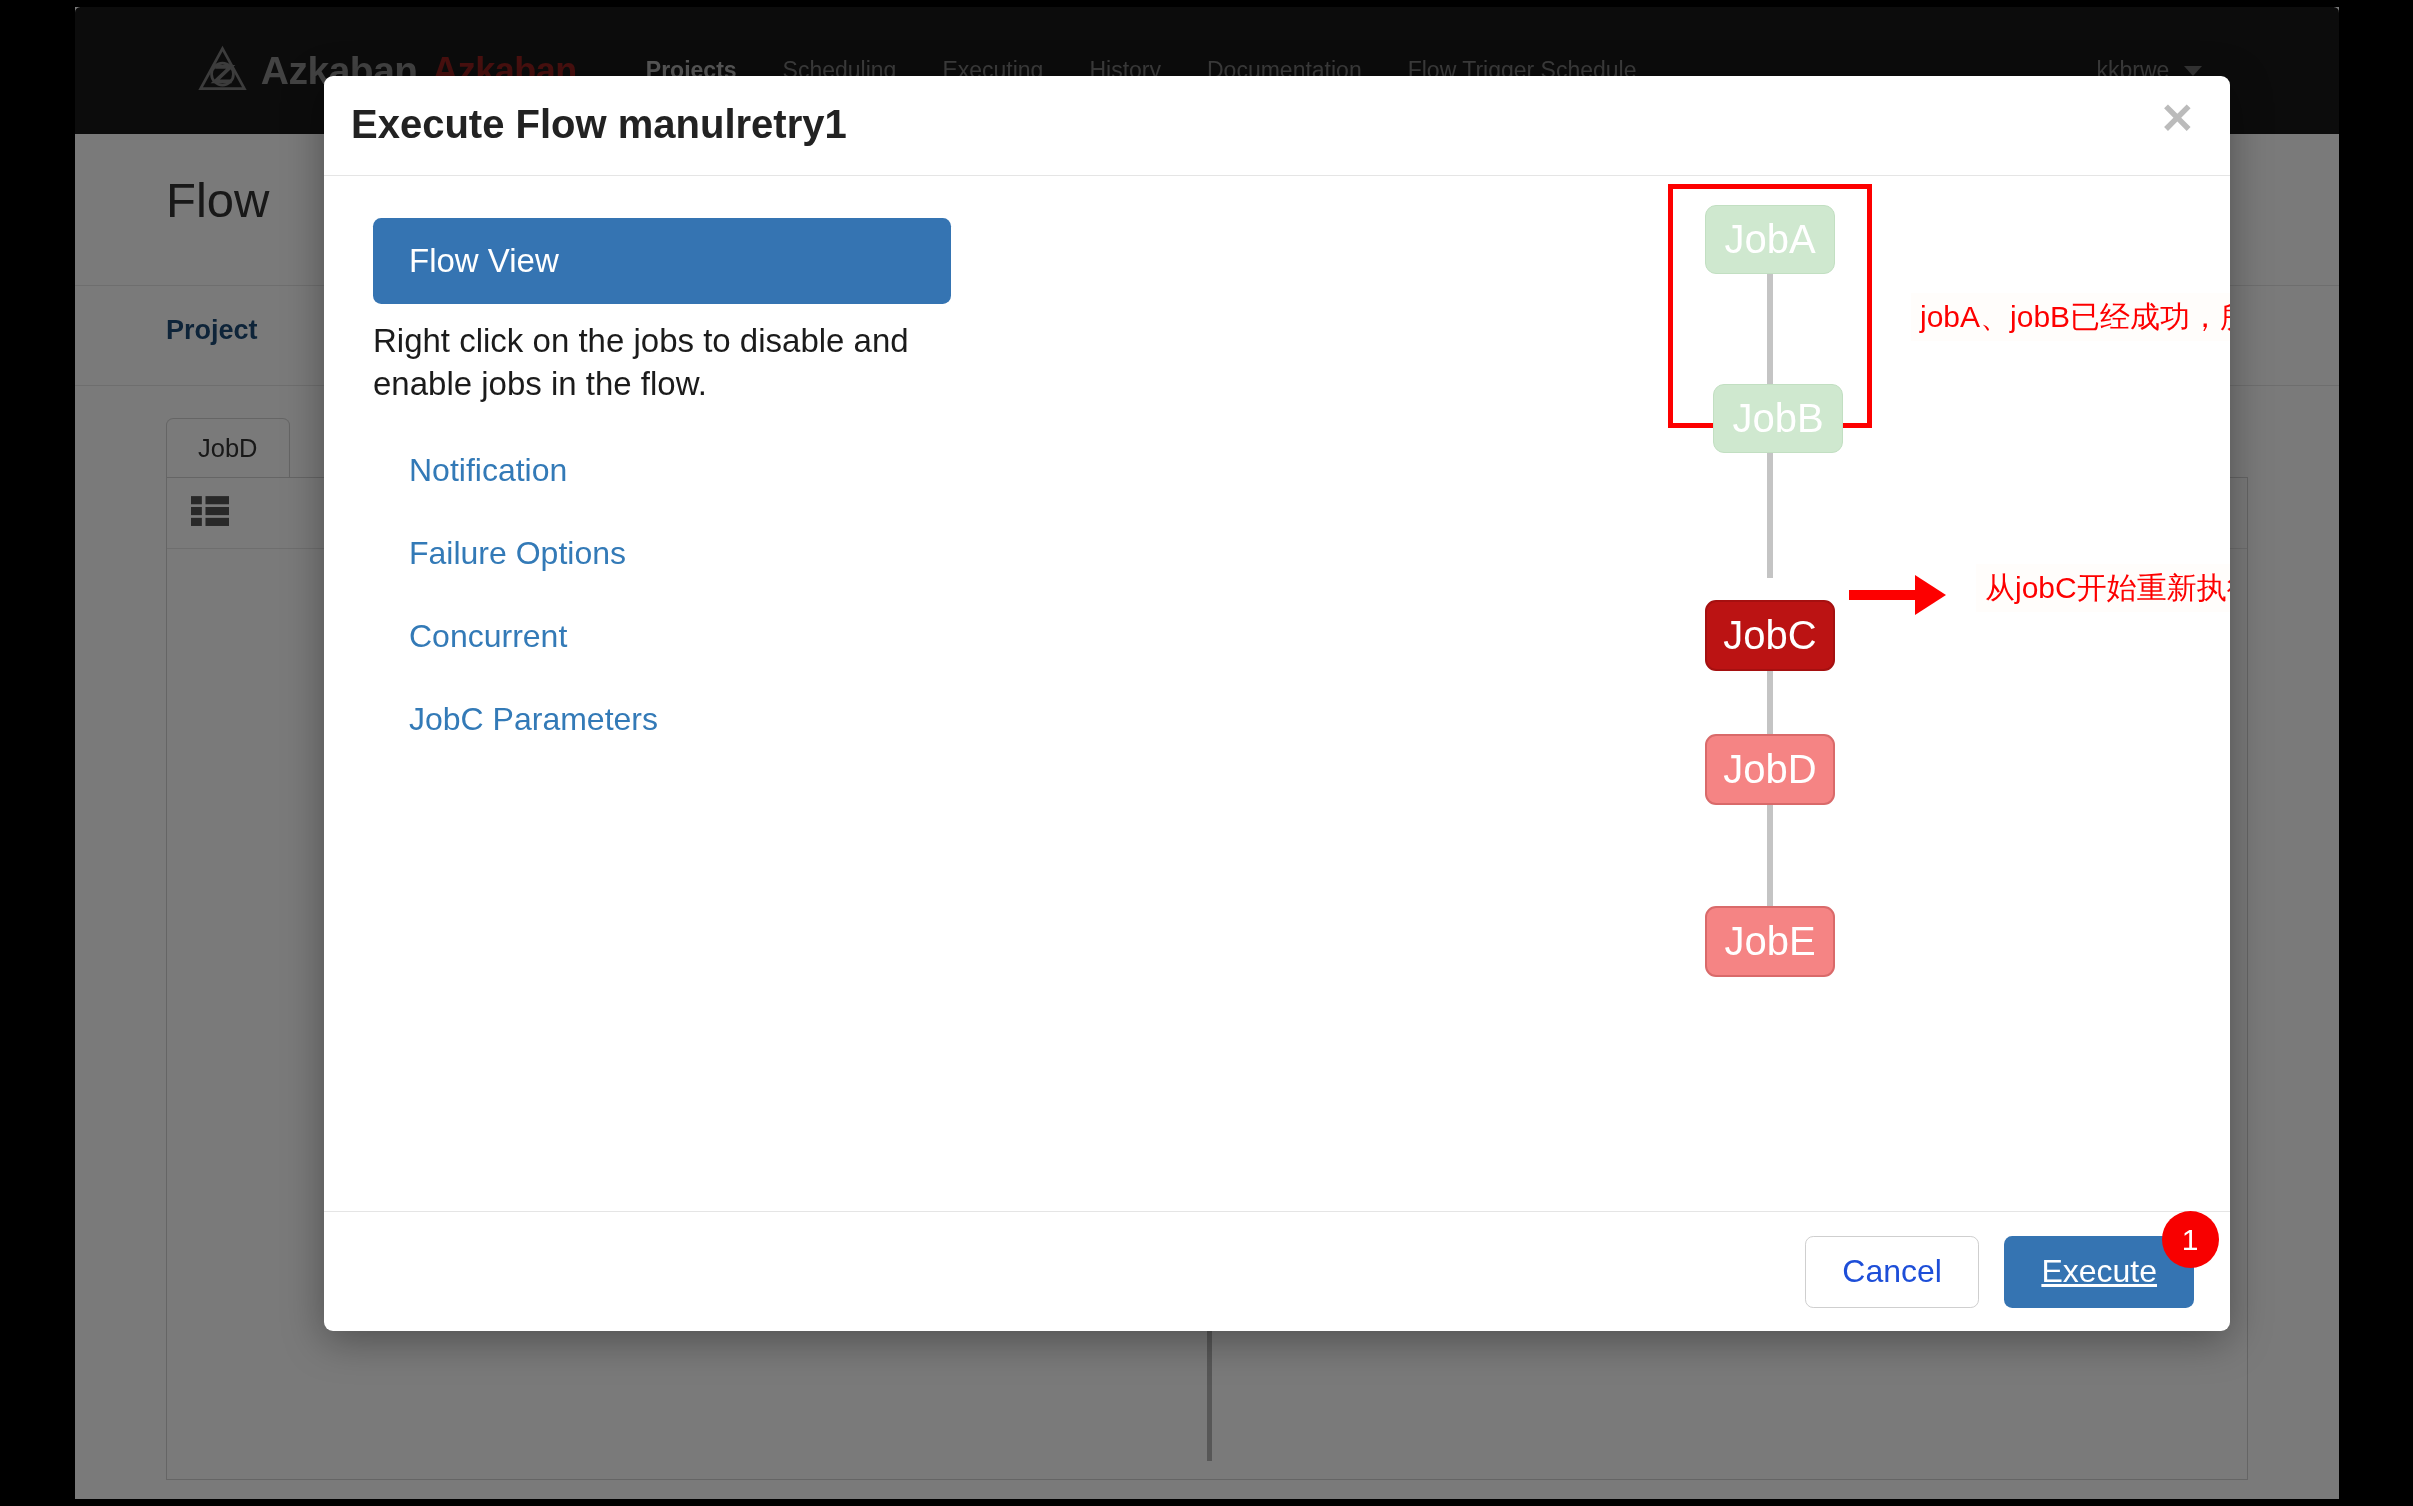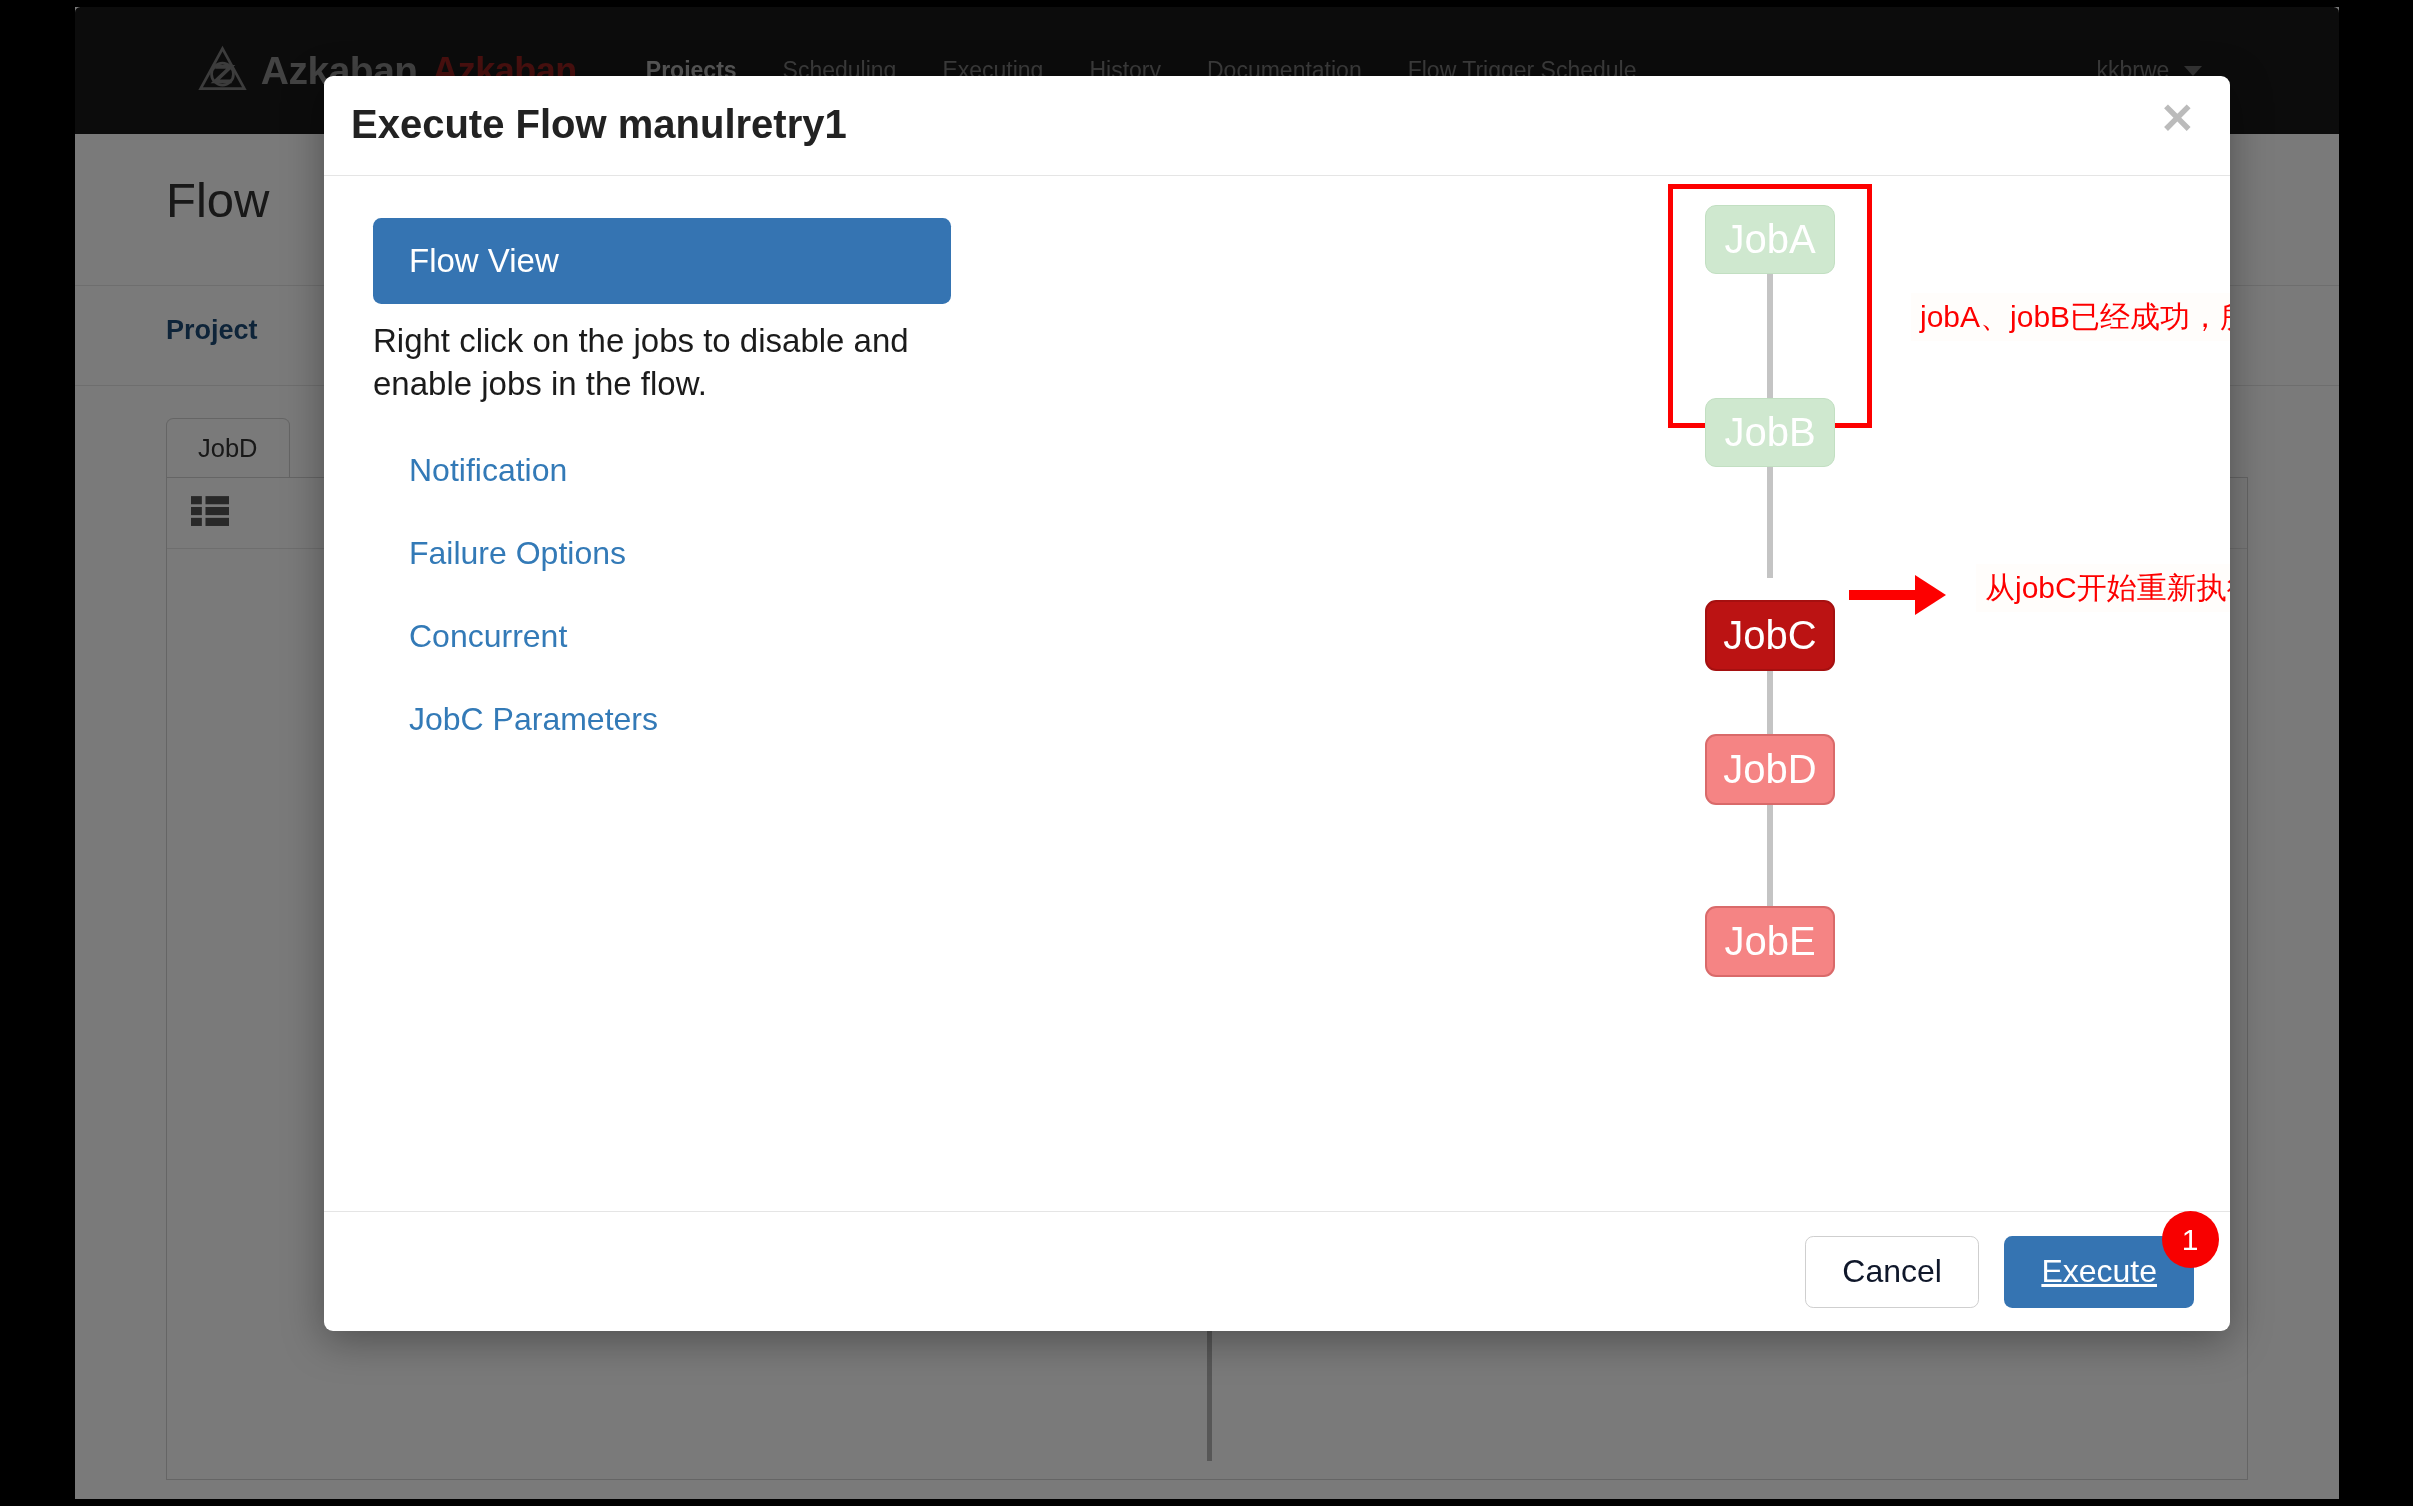--- a/index.html
+++ b/index.html
@@ -264,21 +264,21 @@
   .btn {
     font-size: 32px;
     padding: 16.4px 36px;
     border-radius: 8.2px;
     border: 1.8px solid transparent;
     white-space: nowrap;
   }
   .btn-default {
     background: #fff;
     border-color: #cfcfcf;
-    color: #0f172a;
+    color: #1d4ed8;
     margin-right: 25.5px;
   }
   .btn-primary {
     background: #3574b2;
     color: #fff;
     position: relative;
     text-decoration: underline;
   }
   .badge {
     position: absolute;
@@ -511,21 +511,21 @@
           <div class="edge" style="top: 440px; height: 137px;"></div>
           <div class="edge" style="top: 617px; height: 137px;"></div>
           <div class="edge" style="top: 0px; height: 0px;"></div>
 
           <div class="highlight-box" style="top: 7.3px; height: 244px;"></div>
 
           <div class="node success" style="top:29px;">
             <span>JobA</span>
           </div>
 
-          <div class="node success" style="top: 222px;">
+          <div class="node success" style="top: 208px; margin-left: 8px;">
             <span>JobB</span>
           </div>
 
           <div class="node failed" style="top: 404px; margin-top: 20px;">
             <span>JobC</span>
           </div>
 
           <div class="node ready" style="top: 558px;">
             <span>JobD</span>
           </div>

